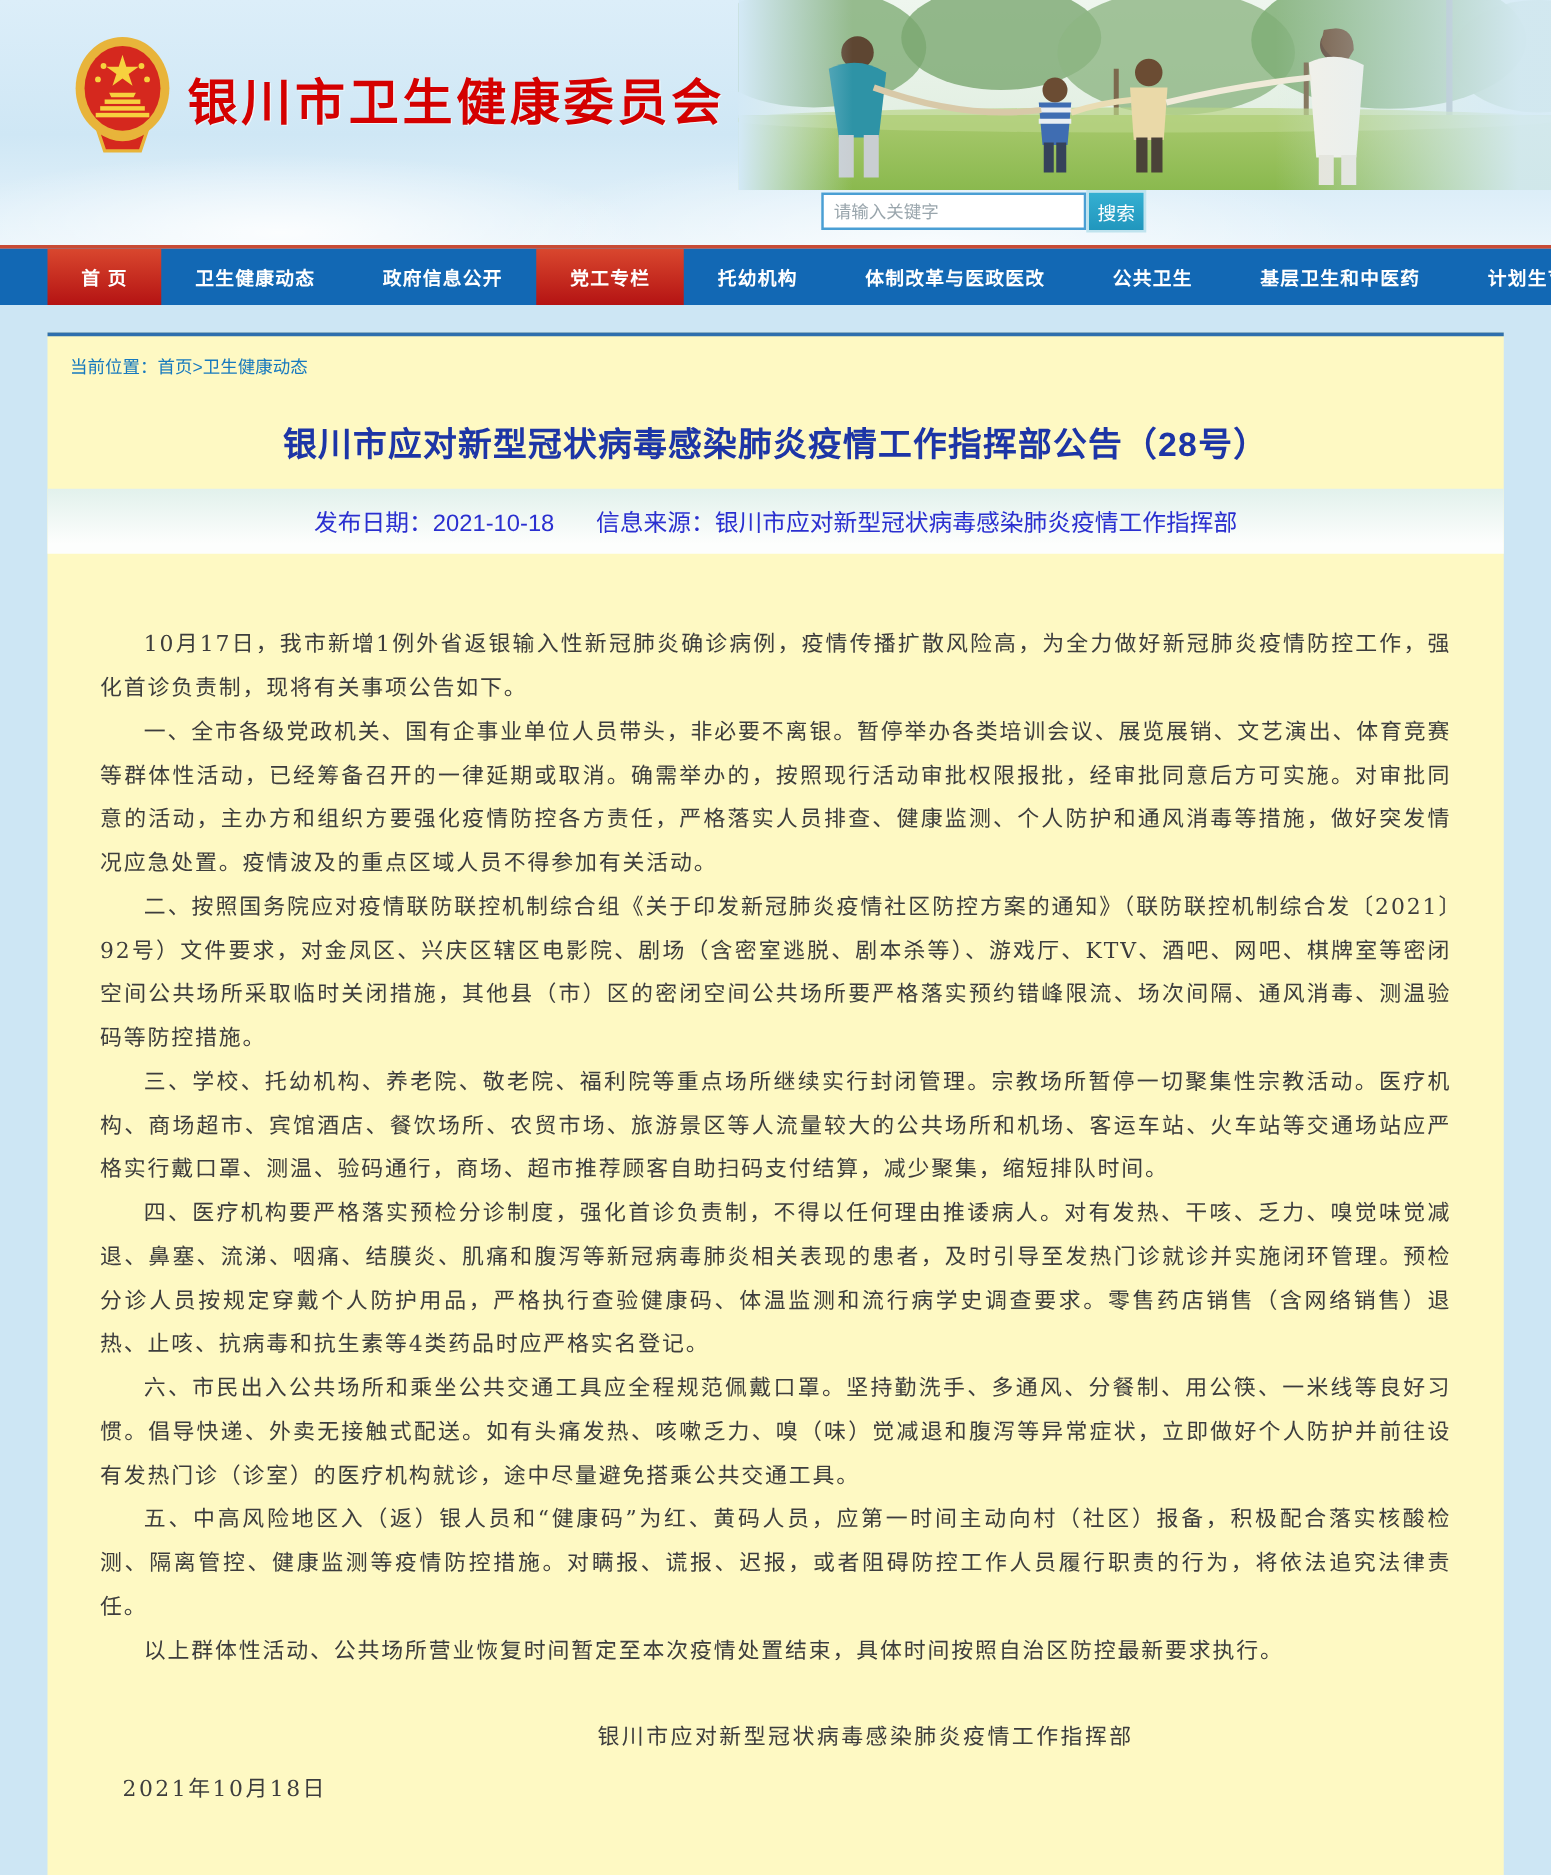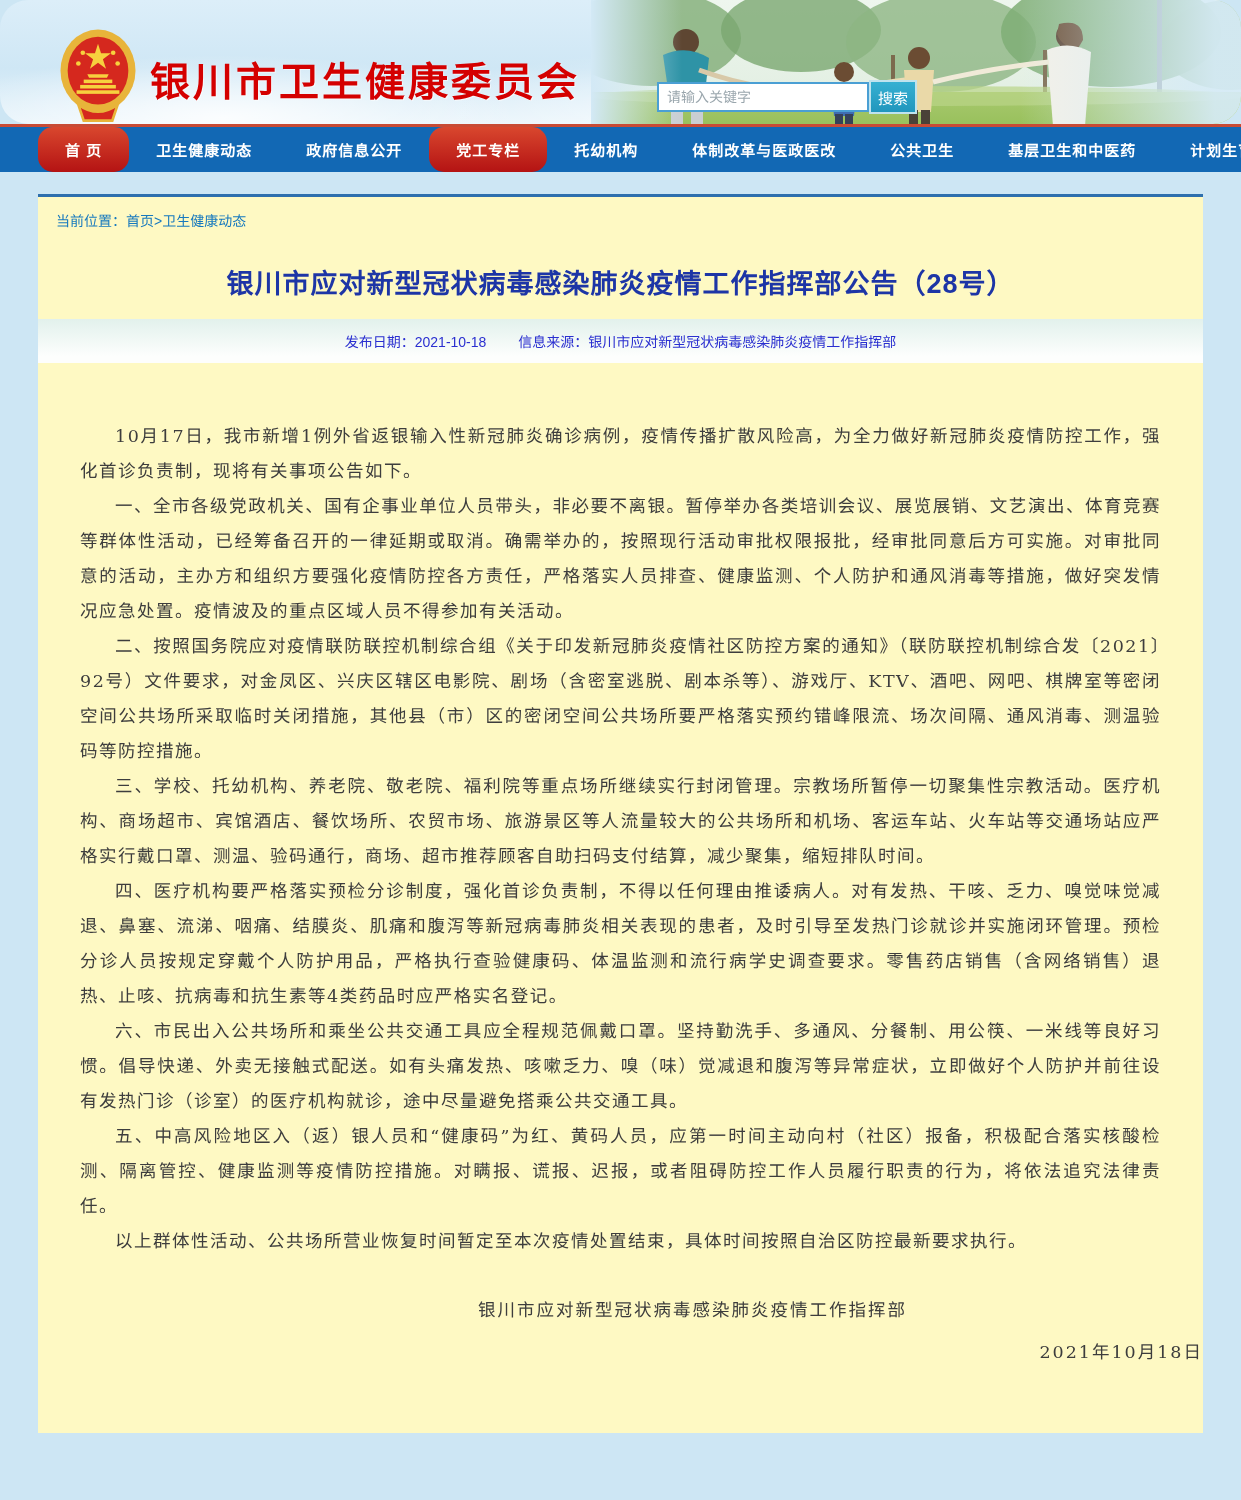--- a/index.html
+++ b/index.html
@@ -7,25 +7,25 @@
     --page_bg:#cde6f4; --title_blue:#1d35a6; --meta_blue:#2a2fd0;
     --breadcrumb_blue:#1779be; --search_teal:#2aa5c8; --box_border_blue:#2e6fad;
   }
   *{box-sizing:border-box;}
   html,body{margin:0;padding:0;}
   body{width:1241px;height:1500px;overflow:hidden;background:var(--page_bg);
        font-family:"Liberation Sans",sans-serif;}
   .page{width:1241px;height:1500px;position:relative;}
 
   
-  .header{position:relative;height:124px;overflow:hidden;
+  .header{position:relative;height:196px;overflow:hidden;
     background:
       radial-gradient(ellipse 420px 90px at 18% 95%, rgba(255,255,255,.85), rgba(255,255,255,0) 70%),
       radial-gradient(ellipse 500px 110px at 60% 100%, rgba(255,255,255,.7), rgba(255,255,255,0) 70%),
-      linear-gradient(180deg,#dceef9 0%,#cfe7f5 55%,#e8f4fb 100%); border-radius: 28px;}
+      linear-gradient(180deg,#dceef9 0%,#cfe7f5 55%,#e8f4fb 100%);}
   .logo{position:absolute;left:52px;top:26px;width:92px;height:100px;}
   .site-title{position:absolute;left:150px;top:50px;font-size:40px;font-weight:bold;
     color:var(--accent_red);letter-spacing:3px;
     text-shadow:1px 1px 0 rgba(255,255,255,.6);}
   .header-photo{position:absolute;right:0;top:0;width:650px;height:152px;}
   .header-photo::after{content:"";position:absolute;inset:0;
     background:linear-gradient(90deg,rgba(211,233,246,1) 0%,rgba(211,233,246,0) 14%,
       rgba(211,233,246,0) 66%,rgba(214,235,247,.92) 96%);}
   .search{position:absolute;left:657px;bottom:10px;display:flex;align-items:center;z-index:5;}
   .search-input{width:212px;height:30px;border:2px solid #4a9fd4;background:#fff;
@@ -34,43 +34,43 @@
   .search-button{height:34px;width:48px;margin-left:0;border:2px solid #bfe3ee;
     background:linear-gradient(180deg,#35b0d2,#2196bd);color:#fff;font-size:15px;
     cursor:pointer;padding:0;}
   .header-divider{height:3px;background:#c84b35;}
 
   
   .navbar{height:45px;background:var(--nav_blue);display:flex;align-items:stretch;
     padding-left:38px;}
   .nav-item{display:flex;align-items:center;padding:0 27px;color:#fff;font-size:15px;
     font-weight:bold;letter-spacing:1px;cursor:pointer;white-space:nowrap;}
-  .nav-item.active{background:linear-gradient(180deg,#d9472e 0%,#b41313 100%);border-radius:15px;}
+  .nav-item.active{background:linear-gradient(180deg,#d9472e 0%,#b41313 100%);}
 
   
   .content-wrap{padding:22px 38px 0;}
   .content-box{background:#fef9c3;border-top:3px solid var(--box_border_blue);
     min-height:1230px;padding-bottom:60px;}
   .breadcrumb{padding:13px 18px 6px;font-size:14px;color:var(--breadcrumb_blue);}
   .breadcrumb a{color:var(--breadcrumb_blue);text-decoration:none;cursor:pointer;}
 
   .article-title{margin:26px 30px 18px;text-align:center;font-size:27px;font-weight:bold;
     color:var(--title_blue);letter-spacing:1px;}
   .article-meta{background:linear-gradient(180deg,#e2f1ec 0%,#fdfefd 85%);
-    text-align:center;padding:12px 0 12px;font-size:14px;color:var(--meta_blue);}
+    text-align:center;padding:12px 0 12px;font-size:19px;color:var(--meta_blue);}
   .article-meta span{margin:0 14px;}
 
   .article-body{padding:56px 42px 0;font-family:"DejaVu Serif","Liberation Serif",serif;
     font-size:17.5px;color:#3d3d3d;line-height:35px;text-align:justify;}
   .article-body p{margin:0;text-indent:2em;letter-spacing:1.5px;}
 
   .signature-block{margin-top:30px;font-family:"DejaVu Serif","Liberation Serif",serif;
     font-size:17.5px;color:#3d3d3d;line-height:42px;}
   .signature{text-align:center;padding-left:144px;letter-spacing:2px;}
-  .sign-date{text-align:right;padding-left:60px;letter-spacing:2px;}
+  .sign-date{text-align:left;padding-left:60px;letter-spacing:2px;}
 </style>
 </head>
 <body>
 
 <div class="page">
 
   <div class="header">
 
     <div class="header-photo">
       <svg width="650" height="152" viewBox="0 0 650 152" preserveAspectRatio="none">

